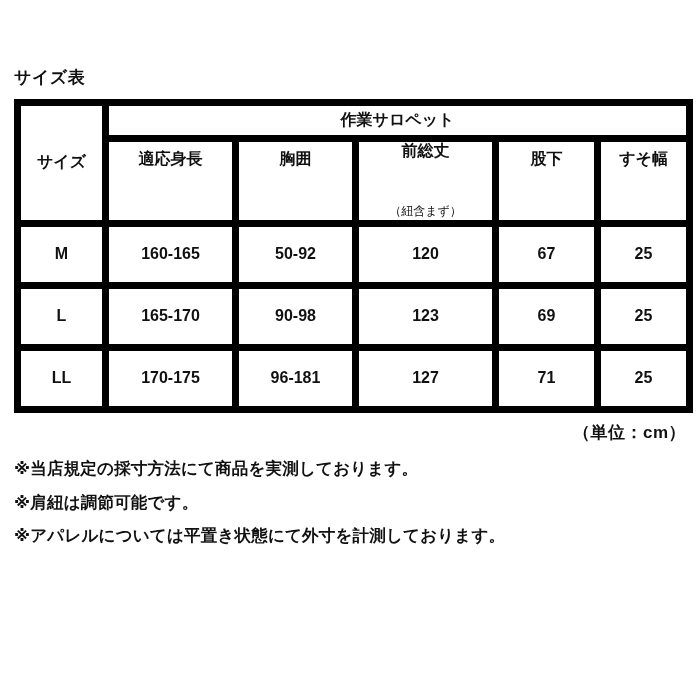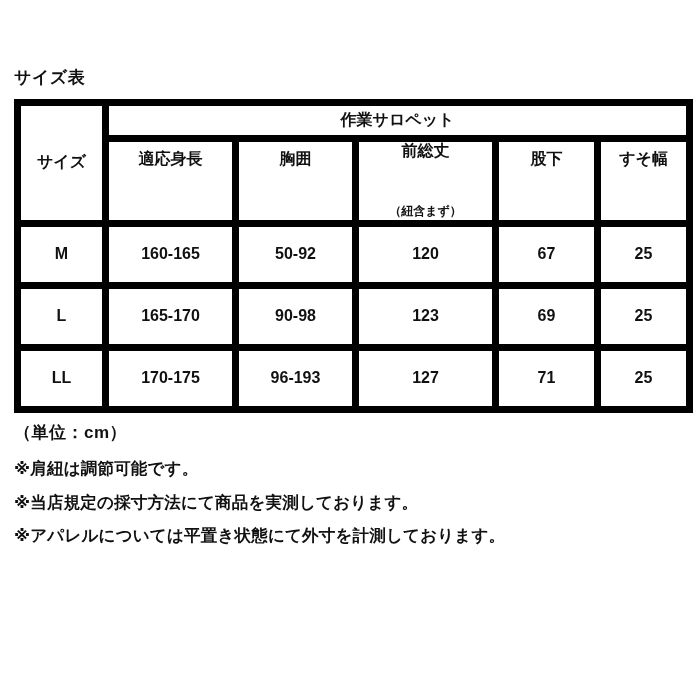--- a/index.html
+++ b/index.html
@@ -62,30 +62,31 @@
   .hdr-size-cell {
     font-size: 16px;
   }
   .sub-main {
     display: block;
     line-height: 1.15;
   }
   .sub-note {
     display: block;
     font-size: 12px;
-    font-weight: bold;
+    font-weight: normal;
     line-height: 1.3;
     margin-top: 44px;
   }
   tbody tr {
     height: 62px;
   }
   .unit {
     width: 672px;
     margin: 8px auto 0 auto;
+    text-align: right;
     font-size: 17px;
     font-weight: bold;
     letter-spacing: 0.5px;
   }
   .notes {
     width: 672px;
     margin: 12px auto 0 auto;
   }
   .notes p {
     margin: 0 0 9px 0;
@@ -152,29 +153,29 @@
         <td>L</td>
         <td>165-170</td>
         <td>90-98</td>
         <td>123</td>
         <td>69</td>
         <td>25</td>
       </tr>
       <tr>
         <td>LL</td>
         <td>170-175</td>
-        <td>96-193</td>
+        <td>96-181</td>
         <td>127</td>
         <td>71</td>
         <td>25</td>
       </tr>
     </tbody>
   </table>
 
   <div class="unit">（単位：cm）</div>
 
   <div class="notes">
+    <p>※当店規定の採寸方法にて商品を実測しております。</p>
     <p>※肩紐は調節可能です。</p>
-    <p>※当店規定の採寸方法にて商品を実測しております。</p>
     <p>※アパレルについては平置き状態にて外寸を計測しております。</p>
   </div>
 
 </div>
 
 </body></html>

